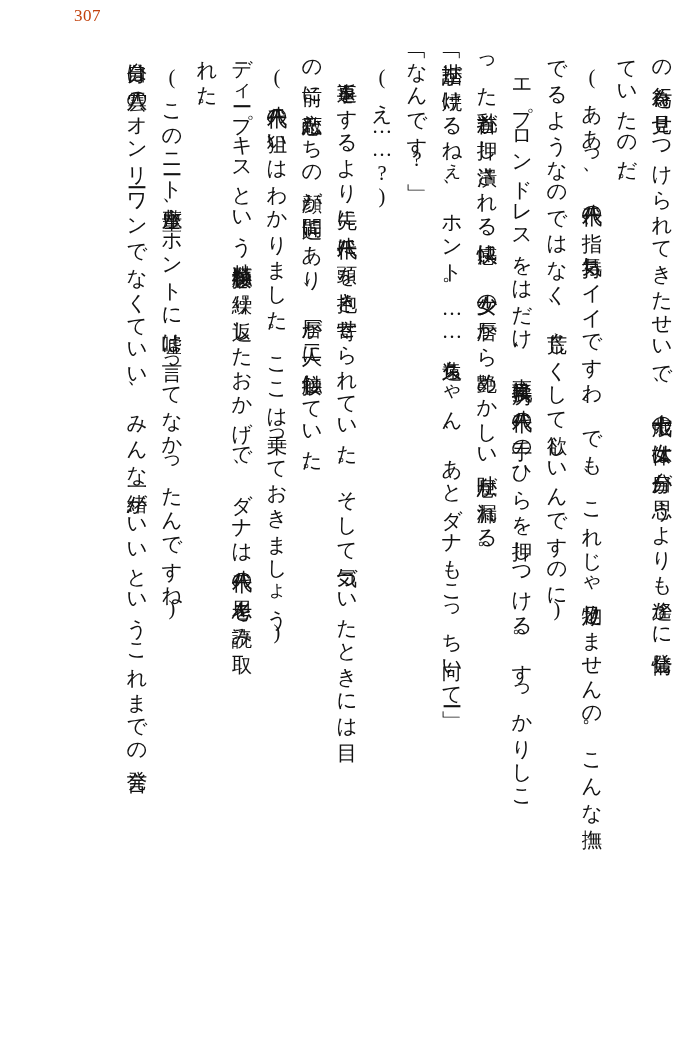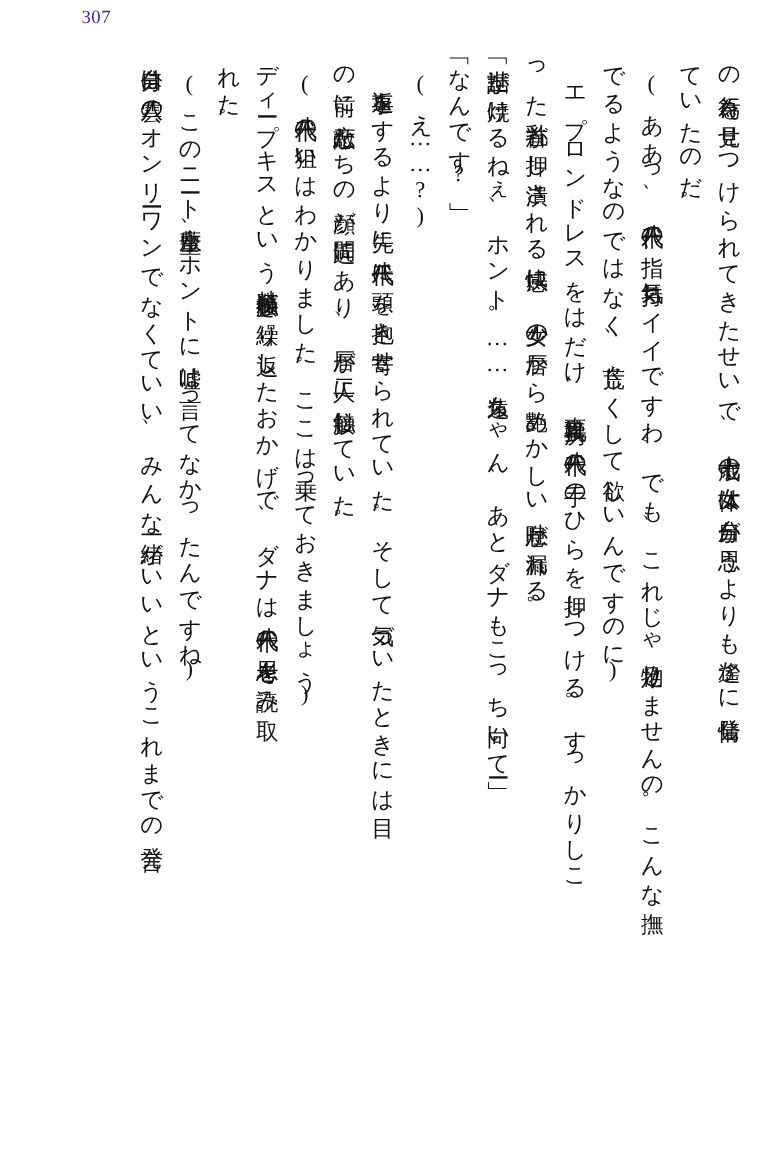--- a/index.html
+++ b/index.html
@@ -16,21 +16,21 @@
     font-family: "Liberation Serif", "DejaVu Serif", serif;
     color: #1a1a1a;
   }
   .page-number {
     position: absolute;
     top: 6px;
     left: 74px;
     font-size: 17px;
     font-family: "Liberation Serif", "DejaVu Serif", serif;
     letter-spacing: 0.5px;
-    color: #4c1d95;
+    color: #c2410c;
   }
   .text-body {
     position: absolute;
     top: 46px;
     right: 18px;
     left: 18px;
     bottom: 8px;
     display: flex;
     flex-direction: row-reverse;
     align-items: flex-start;

